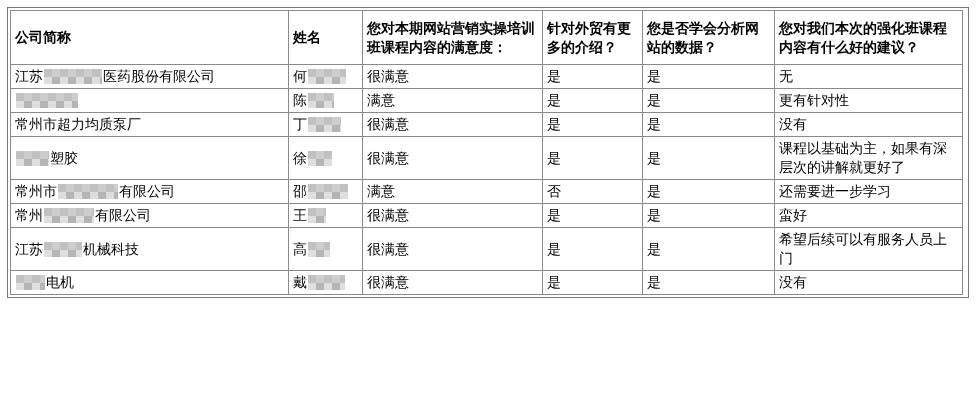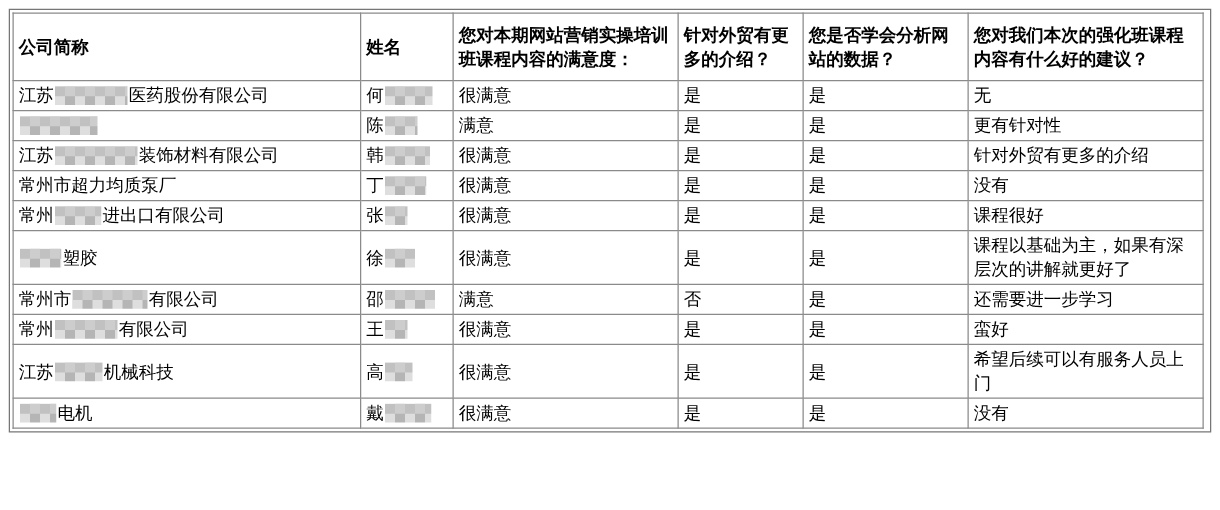--- a/index.html
+++ b/index.html
@@ -78,42 +78,26 @@
         </tr>
         <tr class="data-row">
           <td><span class="mosaic" style="width: 62px;"></span></td>
           <td><span class="cell-text">陈</span><span class="mosaic" style="width: 26px;"></span></td>
           <td>满意</td>
           <td>是</td>
           <td>是</td>
           <td>更有针对性</td>
         </tr>
         <tr class="data-row">
-          <td><span class="cell-text">江苏</span><span class="mosaic" style="width: 66px;"></span><span class="cell-text">装饰材料有限公司</span></td>
-          <td><span class="cell-text">韩</span><span class="mosaic" style="width: 36px;"></span></td>
-          <td>很满意</td>
-          <td>是</td>
-          <td>是</td>
-          <td>针对外贸有更多的介绍</td>
-        </tr>
-        <tr class="data-row">
           <td><span class="cell-text">常州市超力均质泵厂</span></td>
           <td><span class="cell-text">丁</span><span class="mosaic" style="width: 33px;"></span></td>
           <td>很满意</td>
           <td>是</td>
           <td>是</td>
           <td>没有</td>
-        </tr>
-        <tr class="data-row">
-          <td><span class="cell-text">常州</span><span class="mosaic" style="width: 37px;"></span><span class="cell-text">进出口有限公司</span></td>
-          <td><span class="cell-text">张</span><span class="mosaic" style="width: 18px;"></span></td>
-          <td>很满意</td>
-          <td>是</td>
-          <td>是</td>
-          <td>课程很好</td>
         </tr>
         <tr class="data-row">
           <td><span class="mosaic" style="width: 33px;"></span><span class="cell-text">塑胶</span></td>
           <td><span class="cell-text">徐</span><span class="mosaic" style="width: 24px;"></span></td>
           <td>很满意</td>
           <td>是</td>
           <td>是</td>
           <td>课程以基础为主，如果有深层次的讲解就更好了</td>
         </tr>
         <tr class="data-row">

